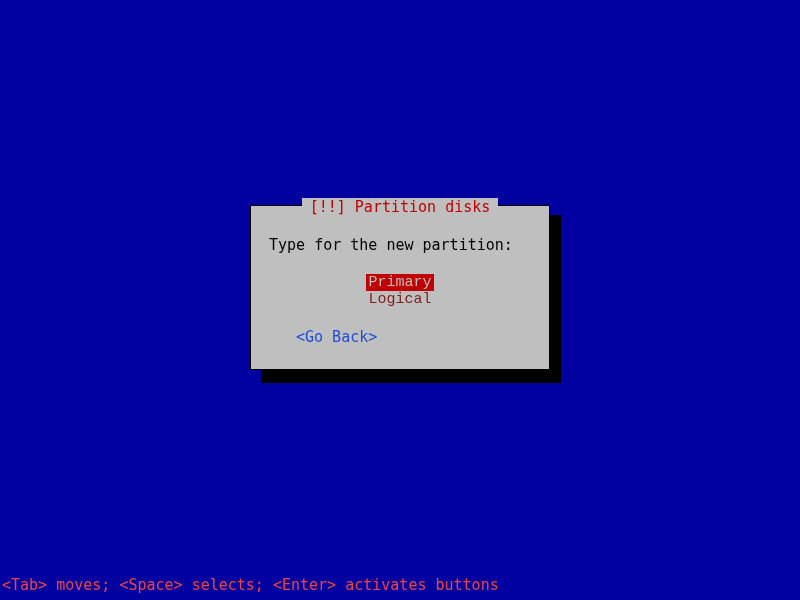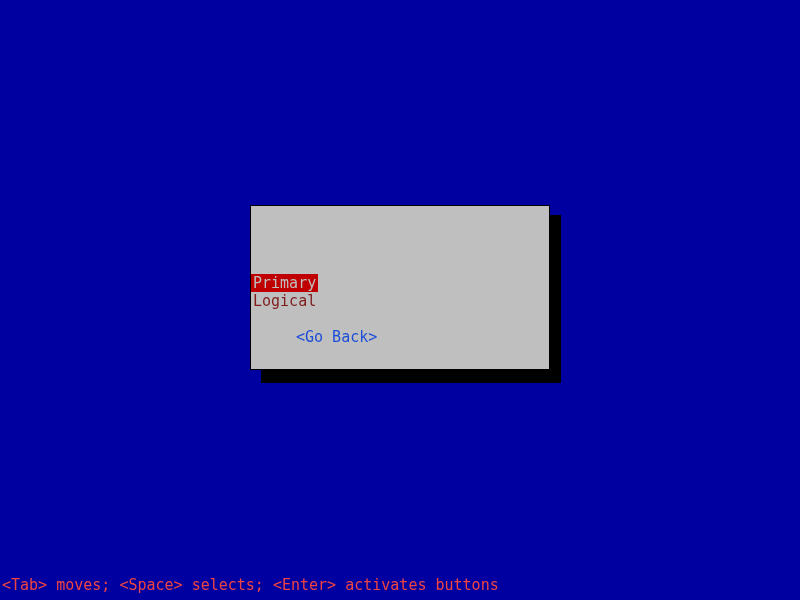--- a/index.html
+++ b/index.html
@@ -50,20 +50,22 @@
       position: absolute;
       top: 30px;
       left: 18px;
       color: #000000;
     }
     .options {
       position: absolute;
       top: 68px;
       left: 0;
       width: 100%;
+      text-align: center;
+      font-family: Liberation Mono, monospace;
     }
     .option {
       display: inline-block;
       color: #7f1d1d;
       padding: 0 2px;
     }
     .option.selected {
       background: #c00000;
       color: #bfbfbf;
     }
@@ -79,20 +81,24 @@
       left: 2px;
       color: #ef4444;
     }
   </style>
 </head>
 <body>
 
 <div class="dialog-shadow"></div>
 
 <div class="dialog">
+  <div class="dialog-title-wrap">
+    <span class="dialog-title">[!!] Partition disks</span>
+  </div>
+  <div class="prompt">Type for the new partition:</div>
   <div class="options">
     <span class="option selected">Primary</span><br>
     <span class="option">Logical</span>
   </div>
   <div class="goback">&lt;Go Back&gt;</div>
 </div>
 
 <div class="status-bar">&lt;Tab&gt; moves; &lt;Space&gt; selects; &lt;Enter&gt; activates buttons</div>
 
 </body></html>

